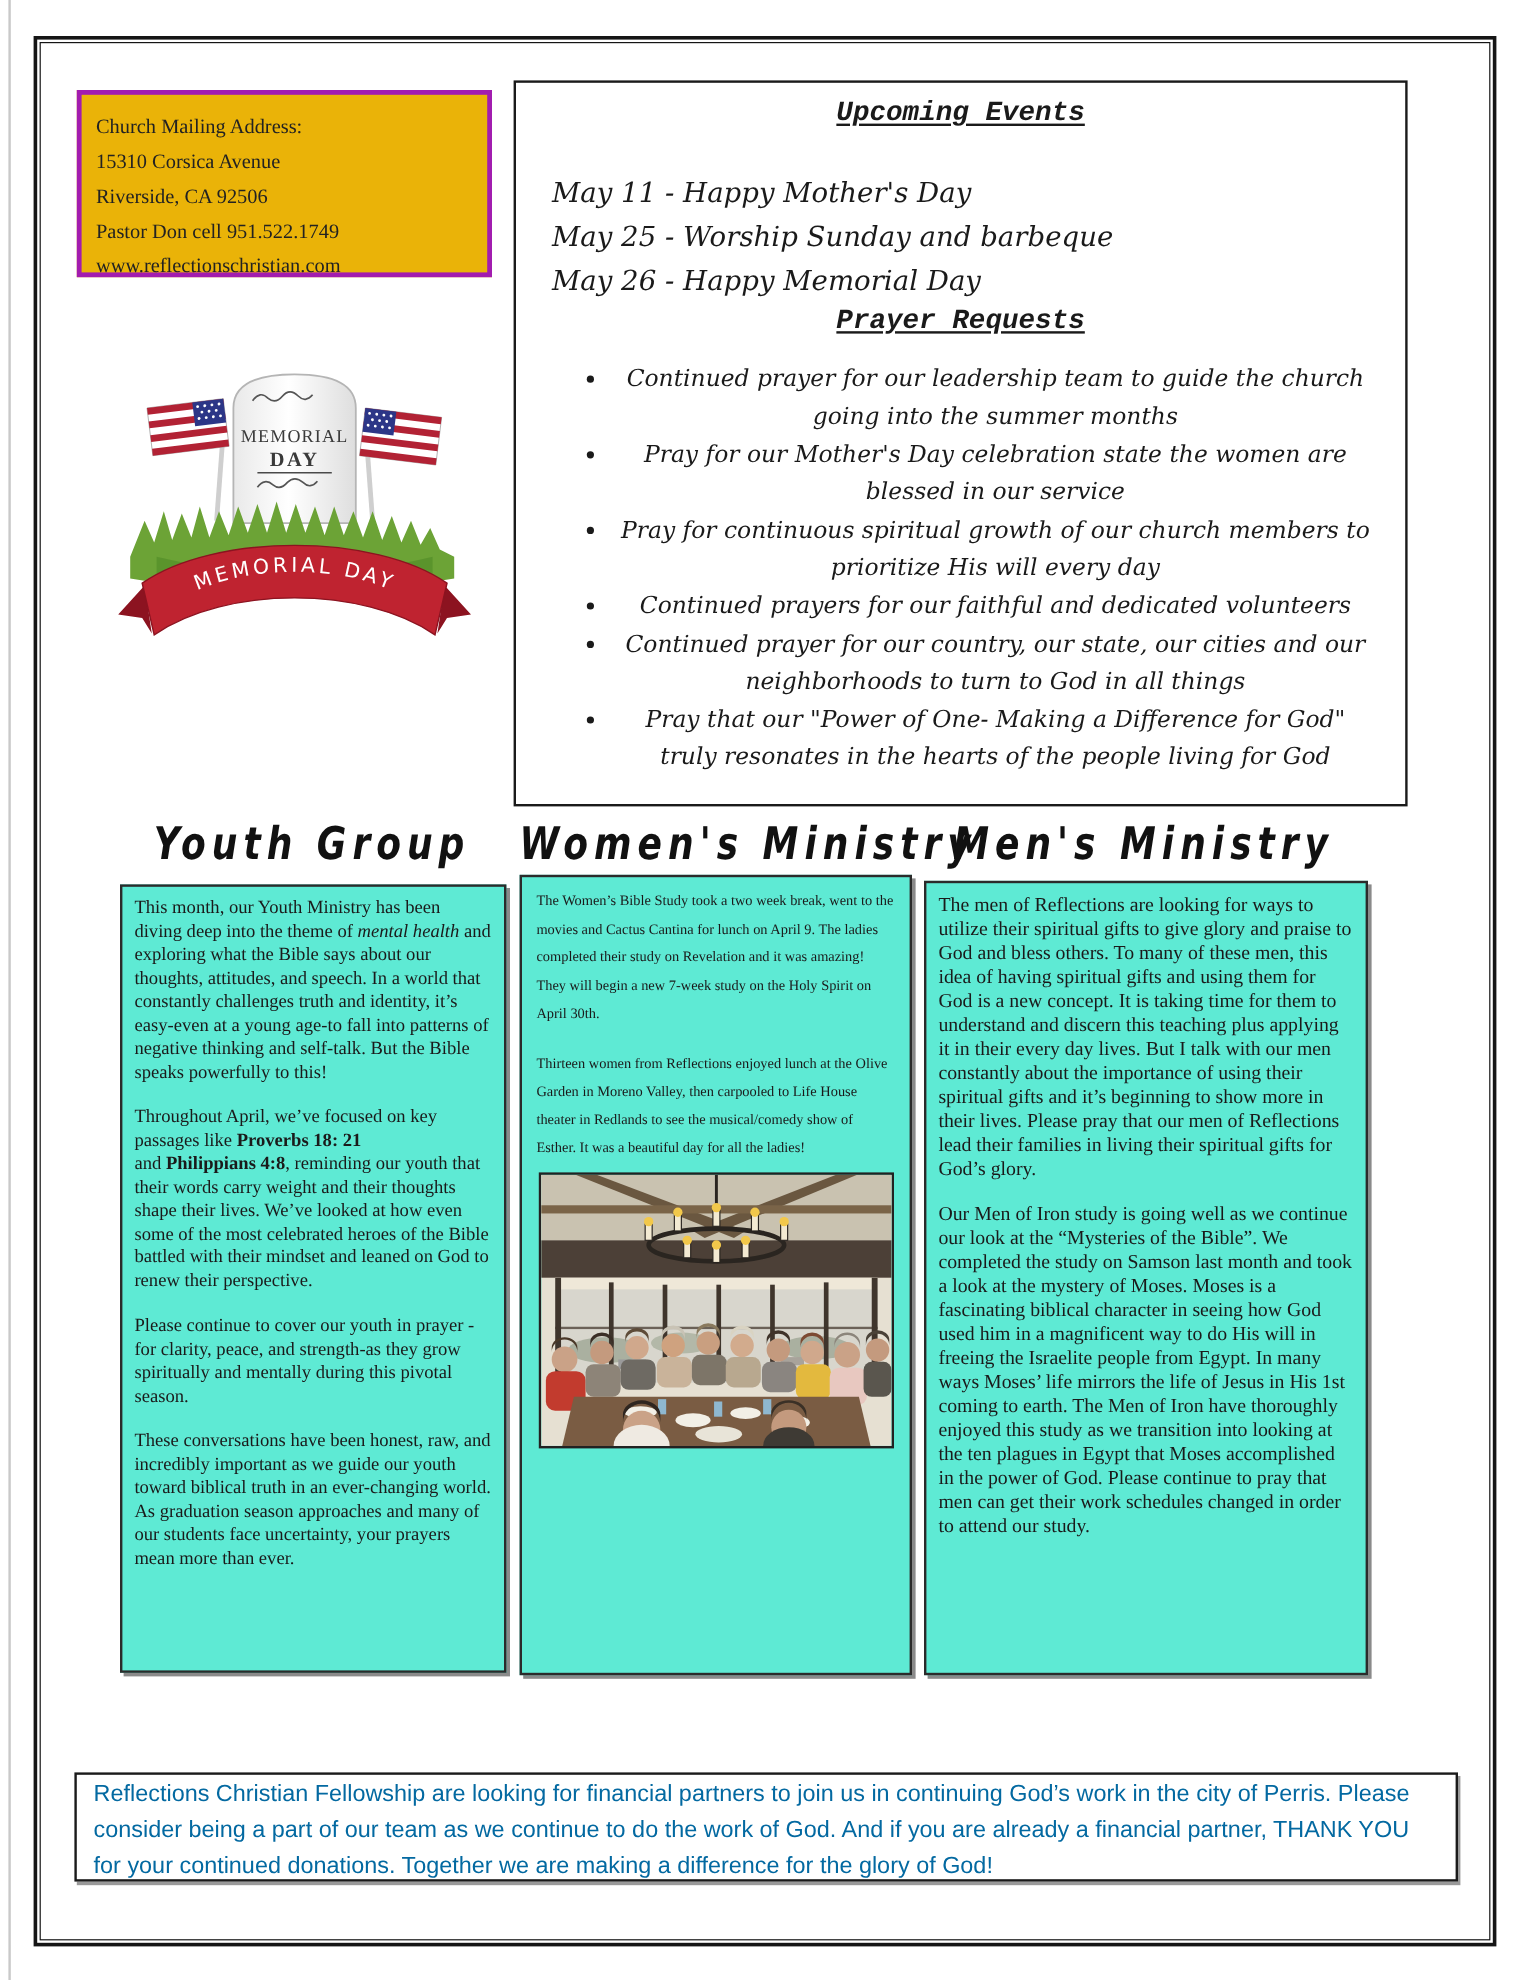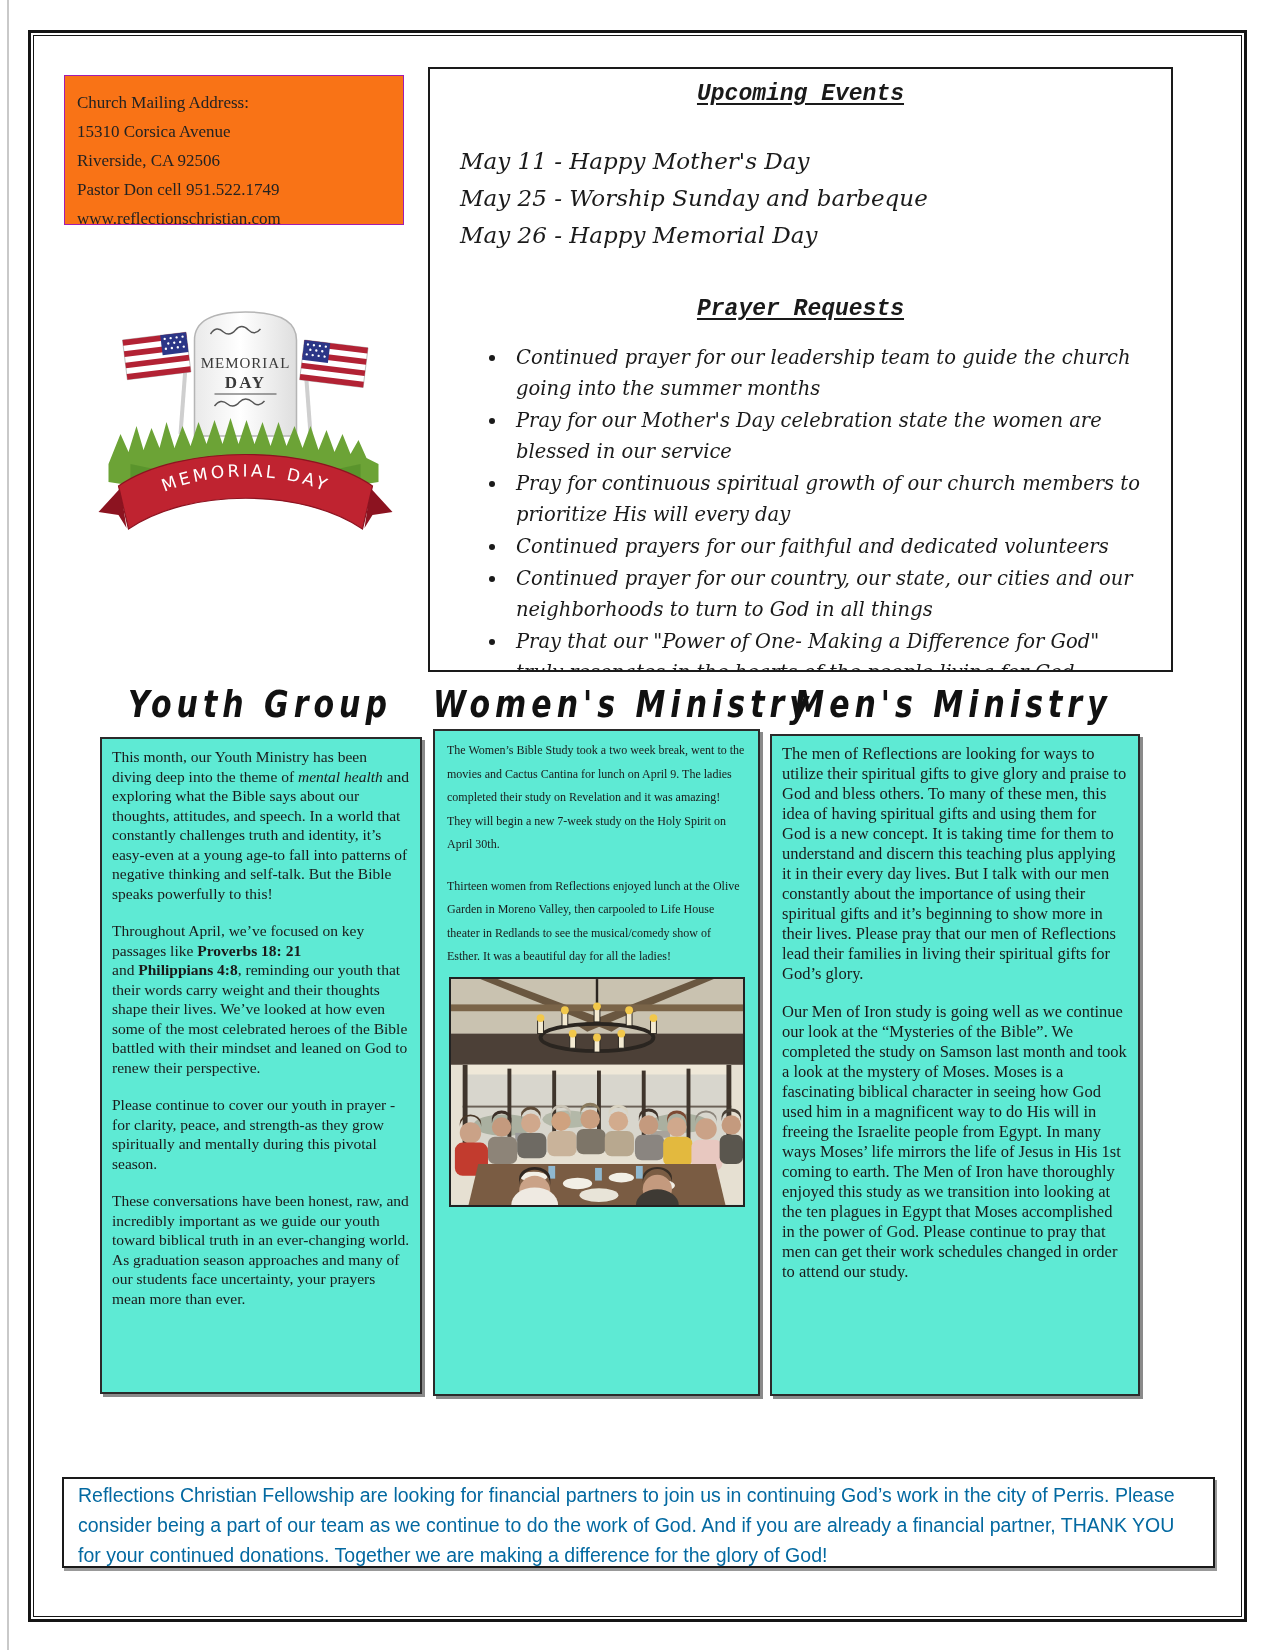--- a/index.html
+++ b/index.html
@@ -6,33 +6,33 @@
   body{
     width:1275px;height:1650px;position:relative;background:#fff;
     font-family:"Liberation Serif", serif;color:#1a1a1a;overflow:hidden;
   }
   .scan-edge{position:absolute;left:7px;top:0;width:2px;height:1650px;background:#c9c9c9;}
   .frame-outer{position:absolute;left:28px;top:30px;width:1213px;height:1586px;border:3px solid #151515;}
   .frame-inner{position:absolute;left:2px;top:2px;right:2px;bottom:2px;border:1px solid #151515;}
 
   .address-box{
     position:absolute;left:64px;top:75px;width:314px;height:124px;
-    border:1px solid #a21caf;padding:12px 12px;font-size:17px;line-height:29px;color:#222;background:#f97316;
+    border:4px solid #a21caf;padding:12px 12px;font-size:17px;line-height:29px;color:#222;background:#eab308;
   }
 
   .events-box{
     position:absolute;left:428px;top:67px;width:705px;height:577px;
     border:2px solid #1a1a1a;background:#fff;padding:12px 18px;overflow:hidden;
   }
   .script{font-family:"DejaVu Serif", serif;font-style:italic;}
   .box-title{text-align:center;font-size:23px;font-weight:bold;text-decoration:underline;text-underline-offset:3px;font-family:Liberation Mono, monospace;}
   .events-list{margin:36px 0 0 12px;font-size:23px;line-height:37px;}
-  .prayer-title{margin-top:42px;}
+  .prayer-title{}
   .prayer-list{margin:20px 10px 0 30px;padding-left:30px;font-size:19.5px;line-height:31px;}
-  .prayer-list li{padding-left:8px;margin-bottom:1px;}
+  .prayer-list li{padding-left:8px;margin-bottom:1px;text-align:center;}
 
   .memorial{position:absolute;left:88px;top:296px;width:315px;height:248px;}
 
   .col-title{
     position:absolute;top:682px;text-align:center;
     font-family:"DejaVu Sans", sans-serif;font-weight:bold;font-style:italic;
     font-size:30px;letter-spacing:5px;transform:scaleY(1.25);transform-origin:center top;color:#111;white-space:nowrap;
   }
   .youth-title{left:100px;width:320px;}
   .women-title{left:433px;width:324px;}

